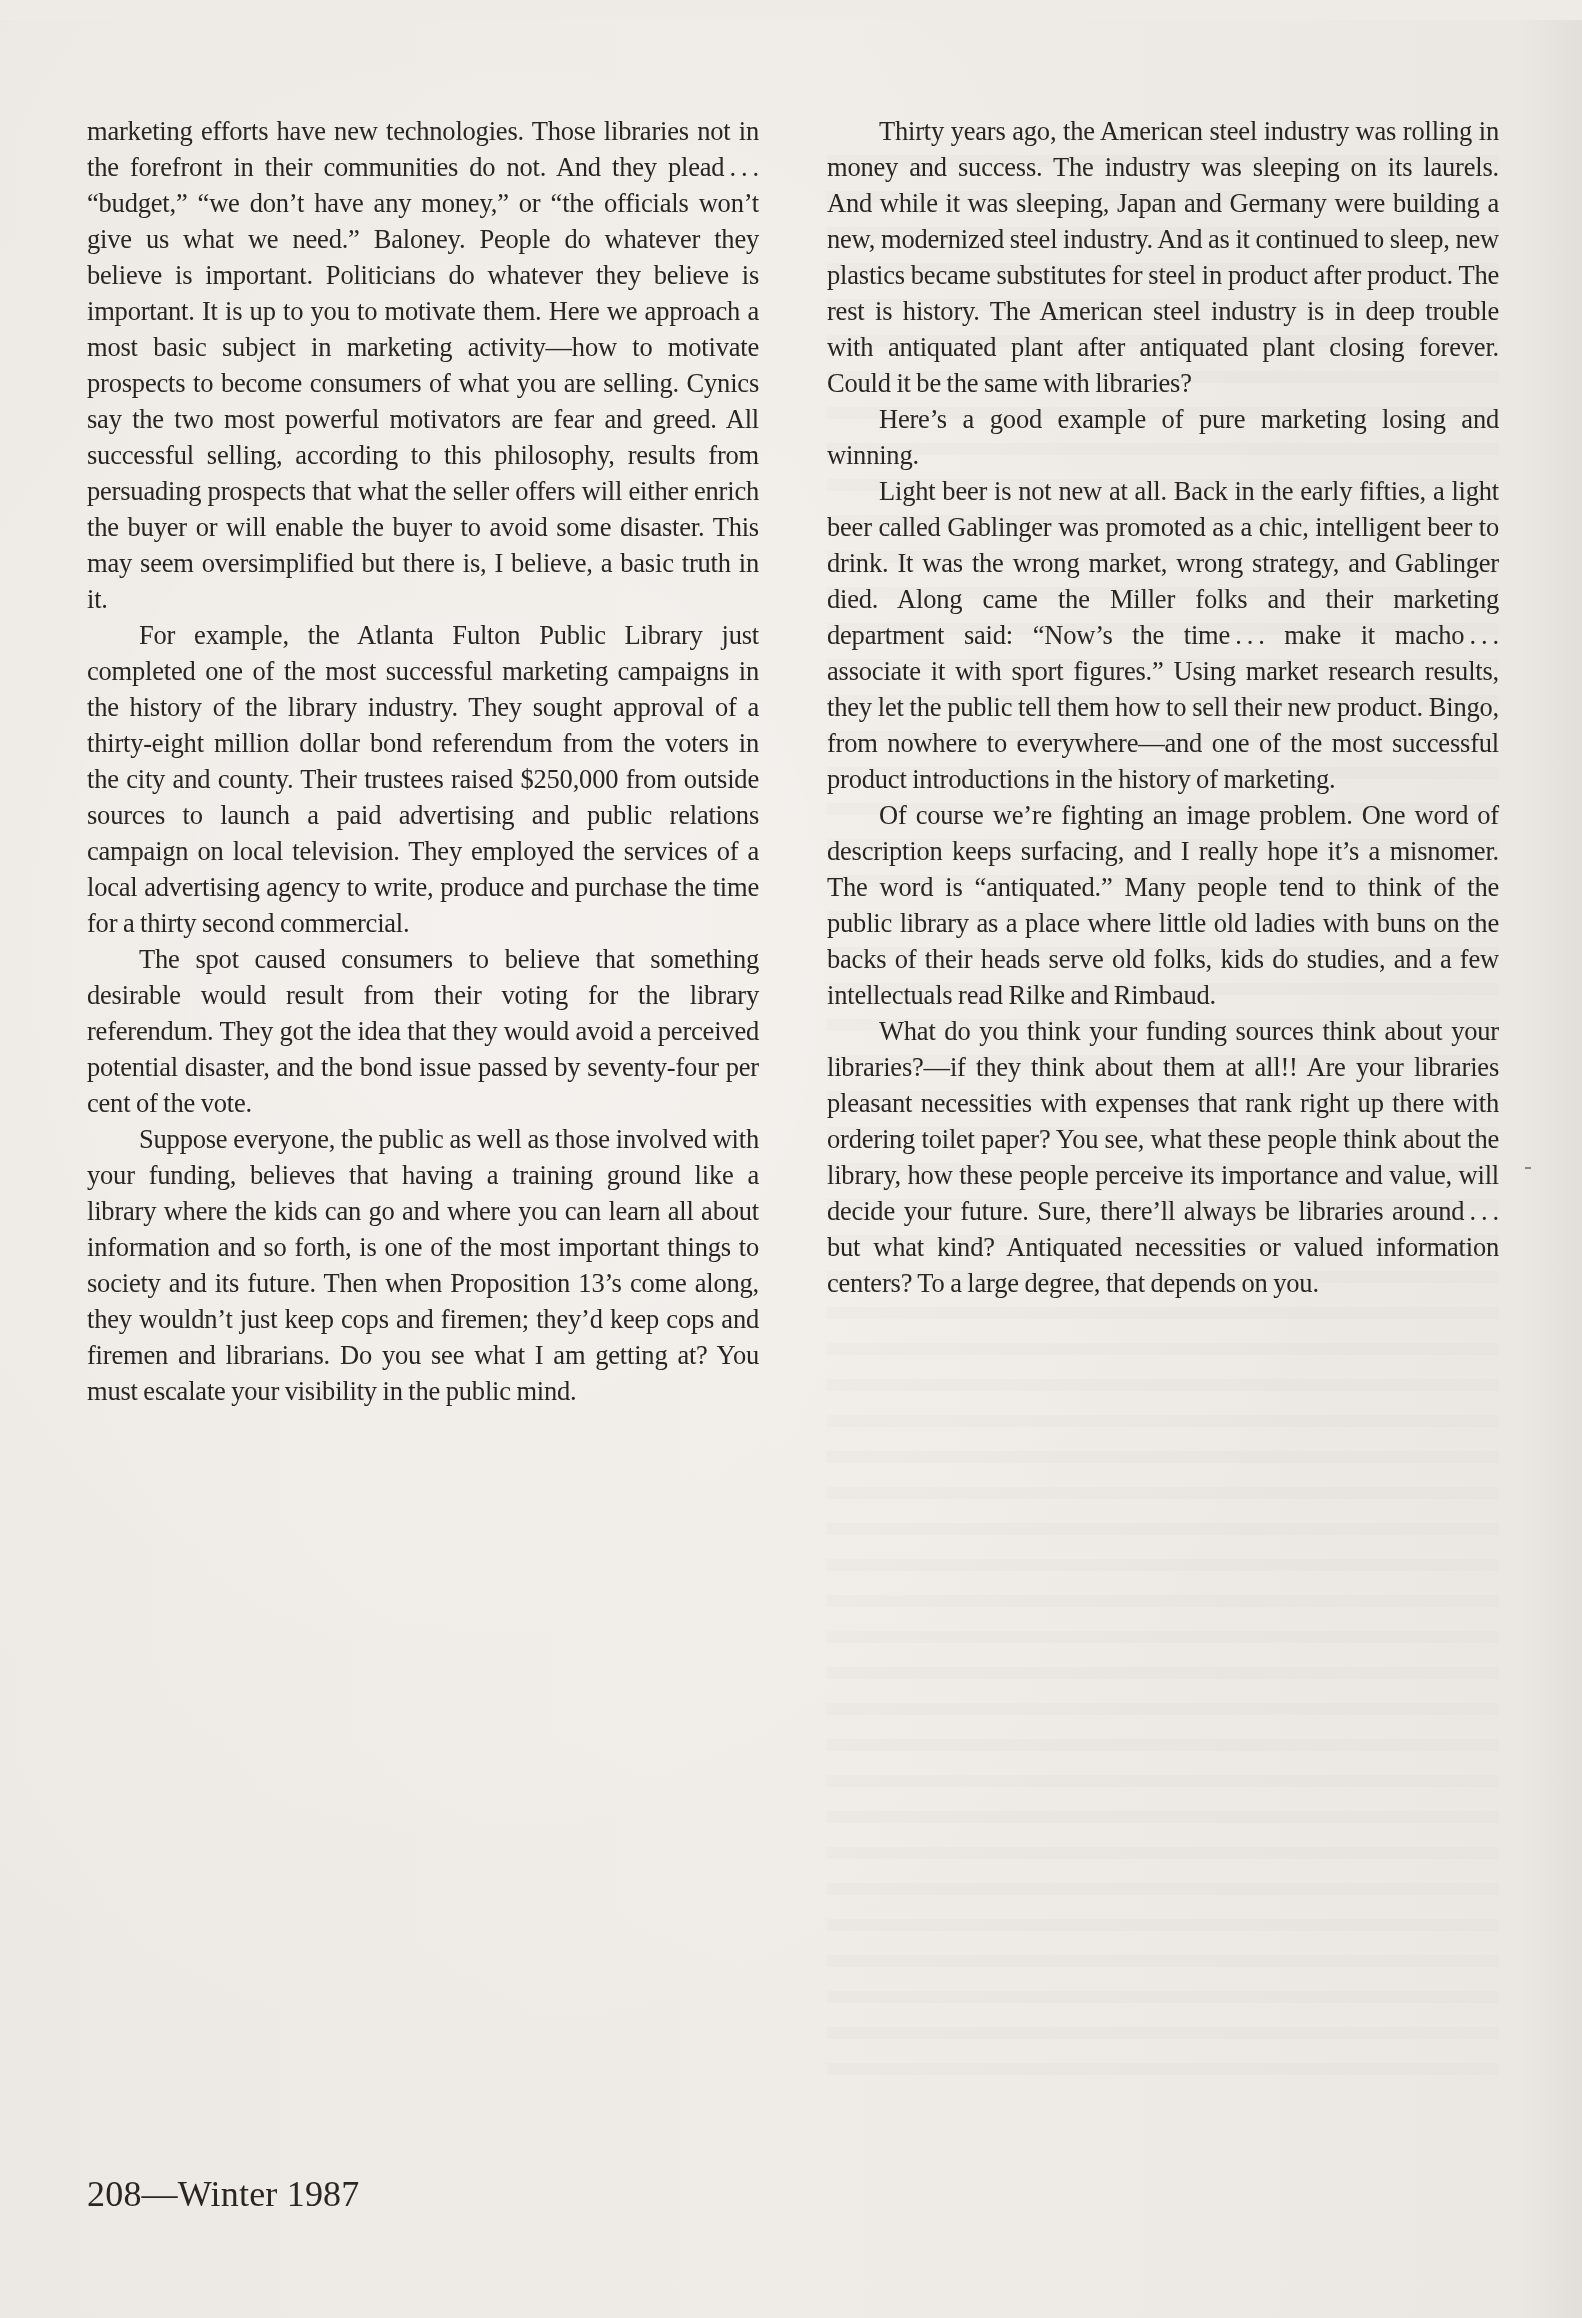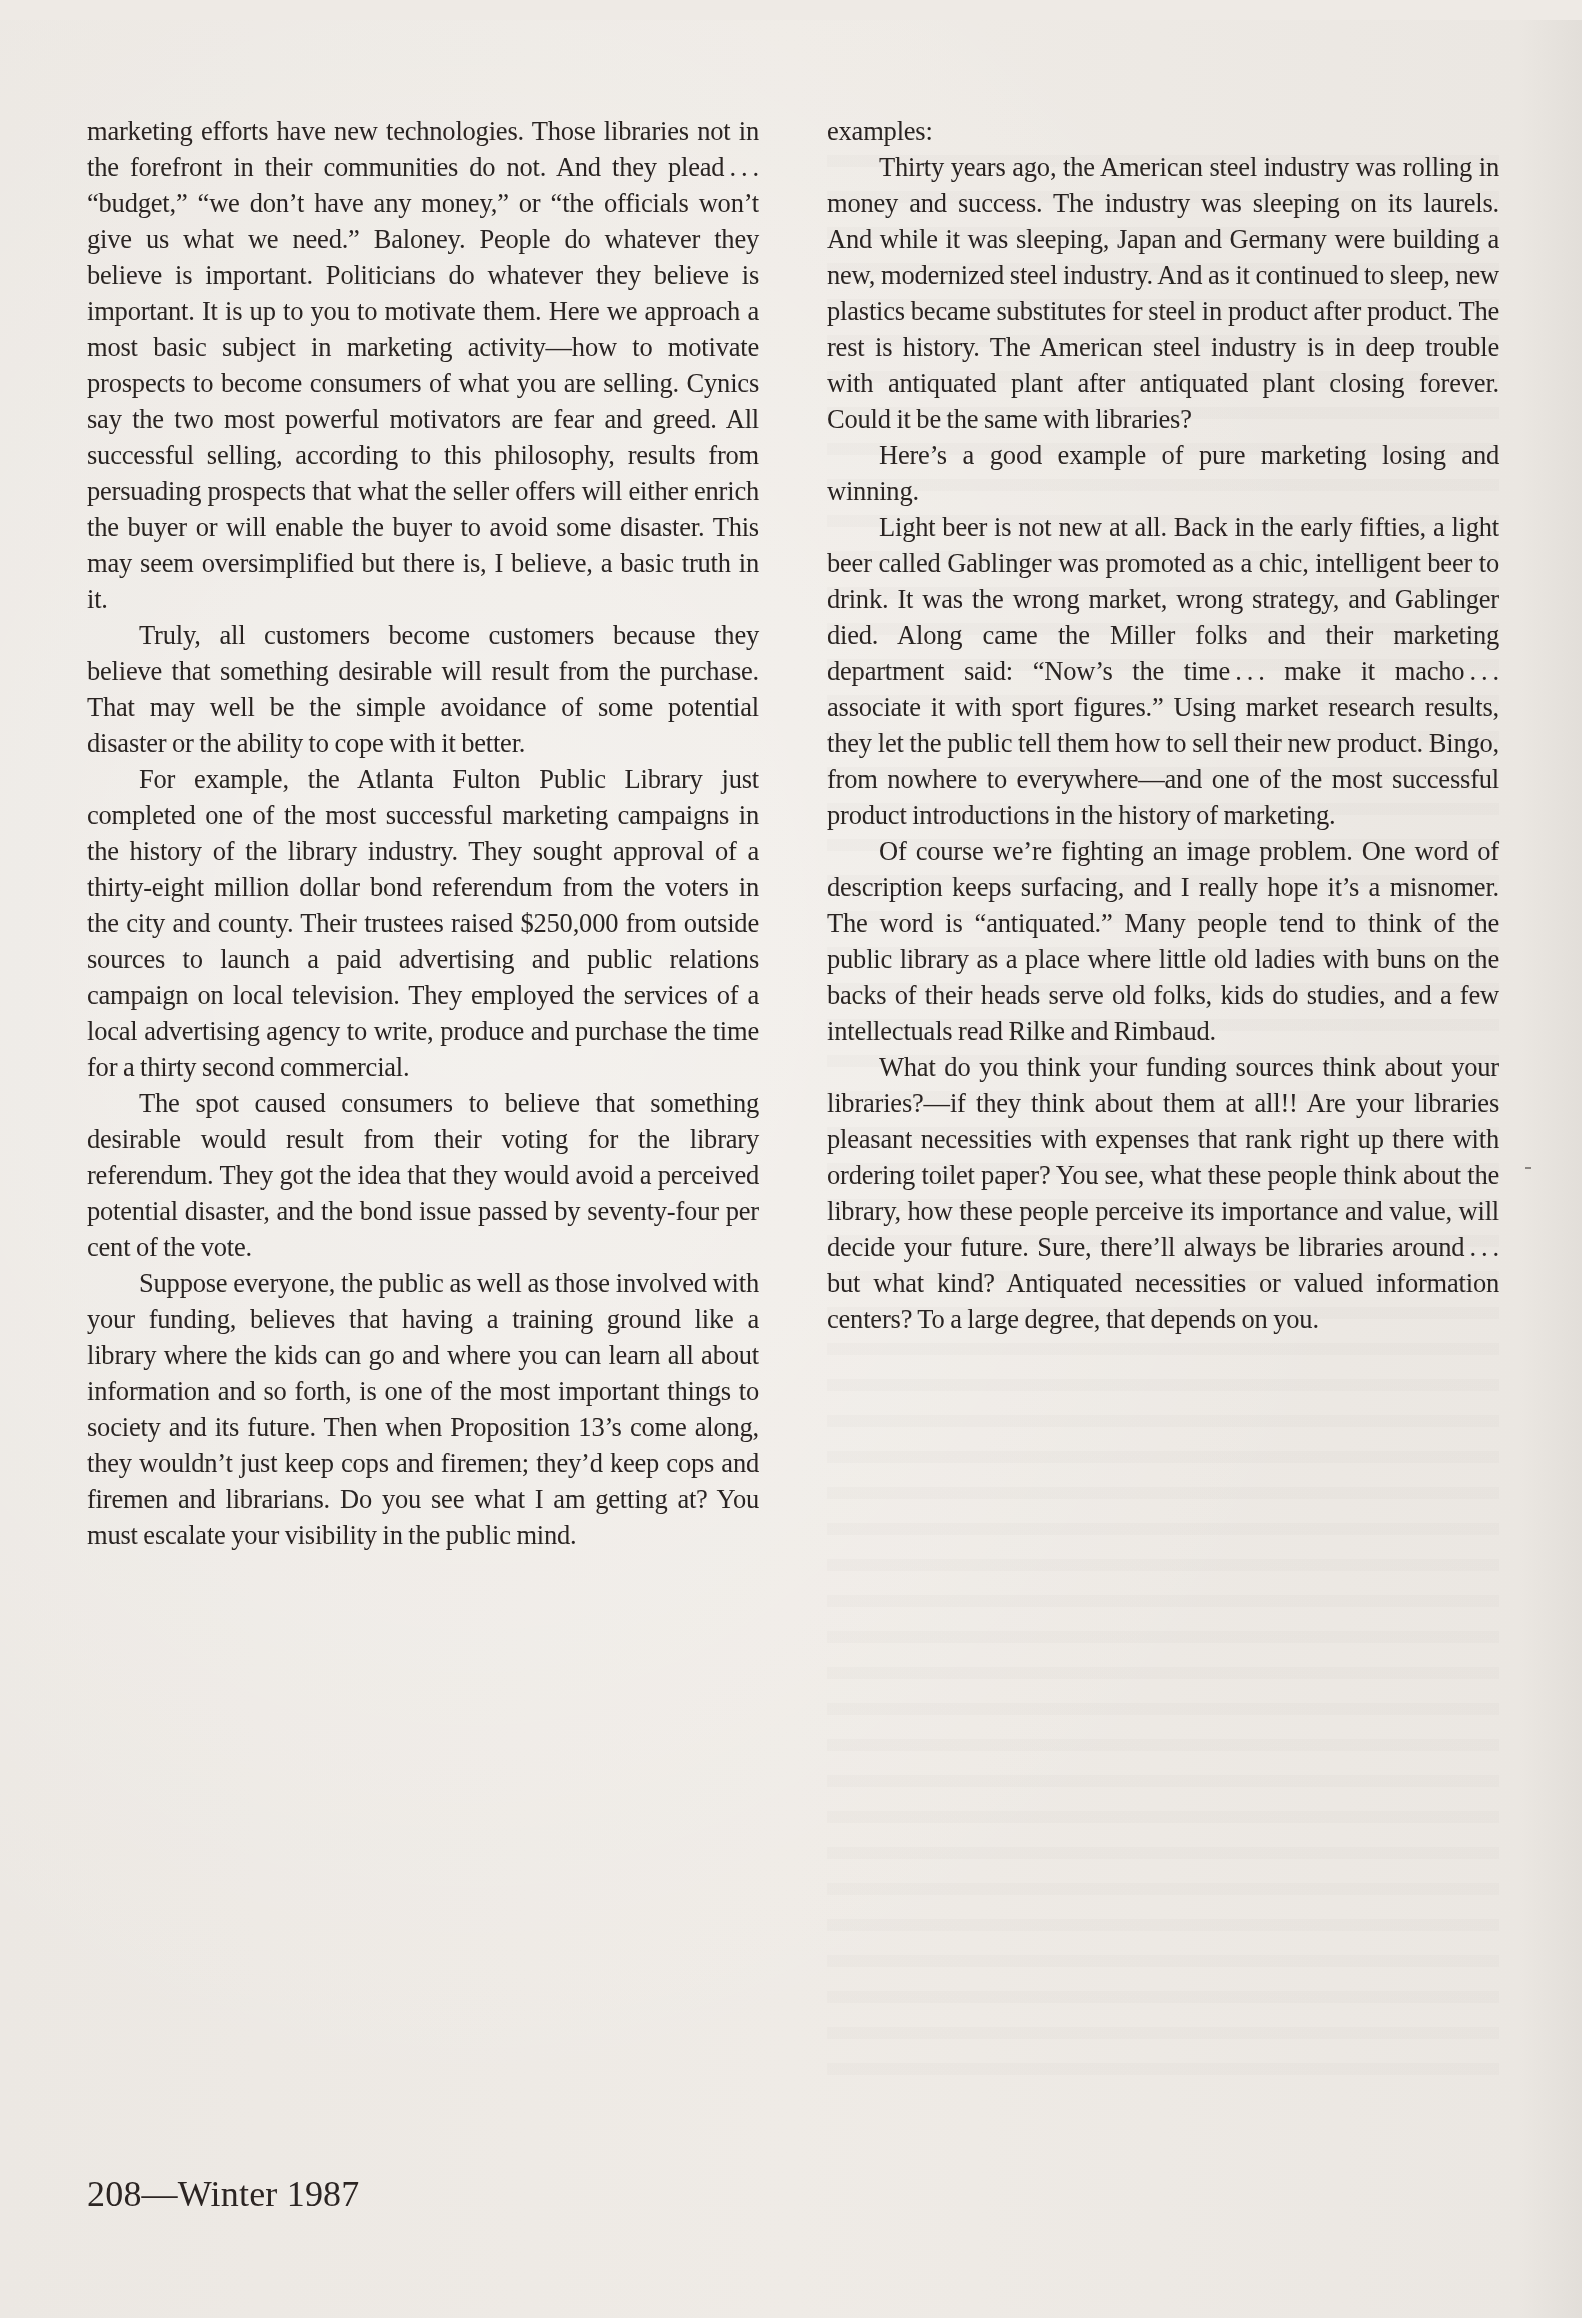--- a/index.html
+++ b/index.html
@@ -46,28 +46,26 @@
   }
 </style>
 </head>
 <body>
 
 <div class="page">
   <div class="bleed"></div>
 
   <div class="column col-left">
     <p class="cont">marketing efforts have new technologies. Those libraries not in the forefront in their communities do not. And they plead . . . “budget,” “we don’t have any money,” or “the officials won’t give us what we need.” Baloney. People do whatever they believe is important. Politicians do whatever they believe is important. It is up to you to motivate them. Here we approach a most basic subject in marketing activity—how to motivate prospects to become consumers of what you are selling. Cynics say the two most powerful motivators are fear and greed. All successful selling, according to this philo­sophy, results from persuading prospects that what the seller offers will either enrich the buyer or will enable the buyer to avoid some disaster. This may seem oversimplified but there is, I believe, a basic truth in it.</p>
-    <p class="indent">Truly, all customers become customers be­cause they believe that something desirable will result from the purchase. That may well be the simple avoidance of some potential disaster or the ability to cope with it better.</p>
     <p class="indent">For example, the Atlanta Fulton Public Library just completed one of the most successful marketing campaigns in the history of the library industry. They sought approval of a thirty-eight million dollar bond referendum from the voters in the city and county. Their trustees raised $250,000 from outside sources to launch a paid advertising and public relations campaign on local television. They employed the services of a local advertising agency to write, produce and purchase the time for a thirty second commercial.</p>
     <p class="indent">The spot caused consumers to believe that something desirable would result from their vot­ing for the library referendum. They got the idea that they would avoid a perceived potential disas­ter, and the bond issue passed by seventy-four per cent of the vote.</p>
     <p class="indent">Suppose everyone, the public as well as those involved with your funding, believes that having a training ground like a library where the kids can go and where you can learn all about information and so forth, is one of the most important things to society and its future. Then when Proposition 13’s come along, they wouldn’t just keep cops and firemen; they’d keep cops and firemen and librar­ians. Do you see what I am getting at? You must escalate your visibility in the public mind.</p>
   </div>
 
   <div class="column col-right">
-    <p class="cont">examples:</p>
     <p class="indent">Thirty years ago, the American steel industry was rolling in money and success. The industry was sleeping on its laurels. And while it was sleep­ing, Japan and Germany were building a new, modernized steel industry. And as it continued to sleep, new plastics became substitutes for steel in product after product. The rest is history. The American steel industry is in deep trouble with antiquated plant after antiquated plant closing forever. Could it be the same with libraries?</p>
     <p class="indent">Here’s a good example of pure marketing los­ing and winning.</p>
     <p class="indent">Light beer is not new at all. Back in the early fifties, a light beer called Gablinger was promoted as a chic, intelligent beer to drink. It was the wrong market, wrong strategy, and Gablinger died. Along came the Miller folks and their mar­keting department said: “Now’s the time . . . make it macho . . . associate it with sport figures.” Using market research results, they let the public tell them how to sell their new product. Bingo, from nowhere to everywhere—and one of the most successful product introductions in the history of marketing.</p>
     <p class="indent">Of course we’re fighting an image problem. One word of description keeps surfacing, and I really hope it’s a misnomer. The word is “anti­quated.” Many people tend to think of the public library as a place where little old ladies with buns on the backs of their heads serve old folks, kids do studies, and a few intellectuals read Rilke and Rimbaud.</p>
     <p class="indent">What do you think your funding sources think about your libraries?—if they think about them at all!! Are your libraries pleasant necessi­ties with expenses that rank right up there with ordering toilet paper? You see, what these people think about the library, how these people perceive its importance and value, will decide your future. Sure, there’ll always be libraries around . . . but what kind? Antiquated necessities or valued information centers? To a large degree, that depends on you.</p>
   </div>
 
   <div class="footer">208—Winter 1987</div>
   <div class="margin-mark"></div>
   <div class="binding-shadow"></div>

